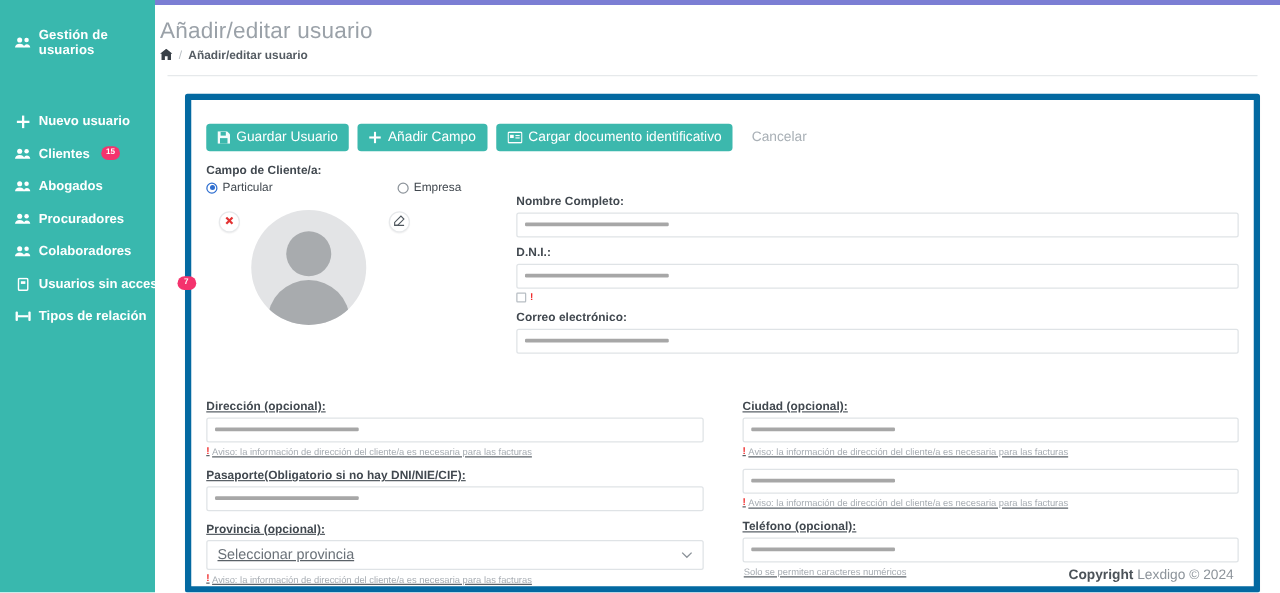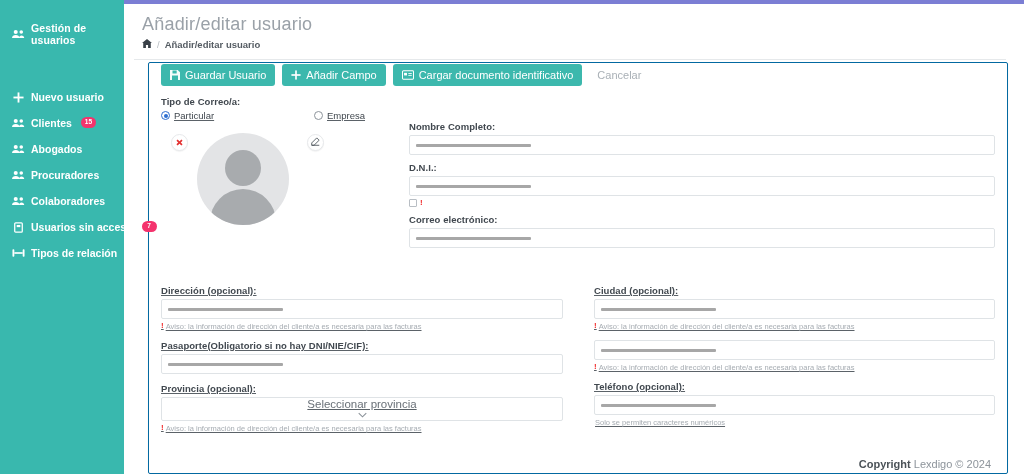--- a/index.html
+++ b/index.html
@@ -59,44 +59,44 @@
   
   #main {
     flex: 1 1 auto;
     position: relative;
     background: #ffffff;
     display: flex; flex-direction: column;
     min-width: 0;
   }
   .top-accent { height: 4px; background: #7b7ed4; width: 100%; }
 
-  .page-head { padding: 10px 18px 0 18px; }
+  .page-head { padding: 10px 18px 0 4px; }
   .page-title {
     font-size: 18px; color: #9aa1a8; font-weight: normal;
     letter-spacing: .2px; margin: 0 0 4px 0;
   }
   .breadcrumb {
     display: flex; align-items: center; gap: 5px;
     font-size: 9.5px; font-weight: bold; color: #555c63;
   }
   .breadcrumb .home-ico { color: #3a4148; font-size: 10px; line-height: 1; }
   .breadcrumb .sep { color: #b6bcc1; font-weight: normal; }
   .head-rule {
     margin: 9px 18px 0 10px; height: 1px; background: #e6e9eb;
   }
 
   
   .card {
-    margin: 2px 16px 0 24px;
+    margin: 14px 16px 0 24px;
     background: #ffffff;
-    border: 1px solid #0369a1;
+    border: 5px solid #0369a1;
     border-radius: 2px;
     box-shadow: 0 1px 2px rgba(0,0,0,.05);
     flex: 1 1 auto;
-    padding: 1px 12px 6px 12px;
+    padding: 19px 12px 6px 12px;
     position: relative;
     overflow: hidden;
   }
 
   
   .toolbar { display: flex; align-items: center; gap: 7px; }
   .btn {
     display: inline-flex; align-items: center; gap: 5px;
     background: #3cb8ad; color: #ffffff;
     border: none; border-radius: 3px;
@@ -110,21 +110,21 @@
     background: none; color: #a9b0b6; border: none;
     font-size: 11px; padding: 5px 8px; cursor: pointer;
   }
 
   
   .tipo-block { margin-top: 10px; }
   .lbl {
     font-size: 9.5px; font-weight: bold; color: #41484f;
     display: block; margin-bottom: 3px; letter-spacing: .05px;
   }
-  .radios { display: flex; align-items: center; text-decoration: underline; }
+  .radios { display: flex; align-items: center; }
   .radio-opt {
     display: flex; align-items: center; gap: 4px;
     font-size: 9.5px; color: #41484f; cursor: pointer;
   }
   .radio-opt.first { width: 153px; }
   .rdo {
     width: 9px; height: 9px; border-radius: 50%;
     border: 1px solid #8d949b; background: #fff;
     display: inline-block; position: relative; flex: 0 0 9px;
   }
@@ -148,21 +148,21 @@
   }
   .inp .redact {
     height: 3px; width: 115px; background: #a7a7a7; border-radius: 1px;
   }
 
   .sel {
     width: 100%; height: 24px;
     border: 1px solid #dfe3e6; border-radius: 2px;
     background: #fff; display: flex; align-items: center;
     justify-content: space-between; padding: 0 8px;
-    font-size: 11.5px; color: #6a7178; cursor: pointer; flex-direction: column;
+    font-size: 11.5px; color: #6a7178; cursor: pointer;
   }
   .sel .caret { font-size: 9px; color: #8b9299; }
 
   .hint {
     font-size: 7.5px; color: #a6acb2; margin-top: 3px;
     display: flex; align-items: flex-start; gap: 2px; line-height: 1.2;
   }
   .bang { color: #f02b2b; font-weight: bold; font-size: 8px; line-height: 1; }
   .hint.plain { padding-left: 1px; }
 
@@ -375,21 +375,21 @@
               <rect x="7.4" y="5.4" width="4" height="1" fill="currentColor" stroke="none"></rect>
             </svg>
           </span>
           <span>Cargar documento identificativo</span>
         </button>
 
         <button class="btn-link">Cancelar</button>
       </div>
 
       <div class="tipo-block">
-        <span class="lbl">Tipo de Correo/a:</span>
+        <span class="lbl">Campo de Cliente/a:</span>
         <div class="radios">
           <label class="radio-opt first">
             <span class="rdo on"></span>
             <span>Particular</span>
           </label>
           <label class="radio-opt">
             <span class="rdo"></span>
             <span>Empresa</span>
           </label>
         </div>

